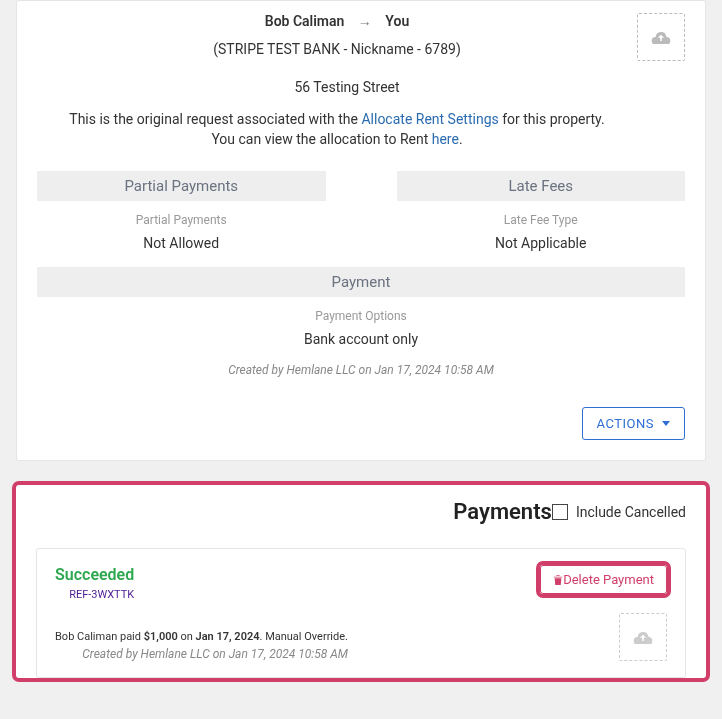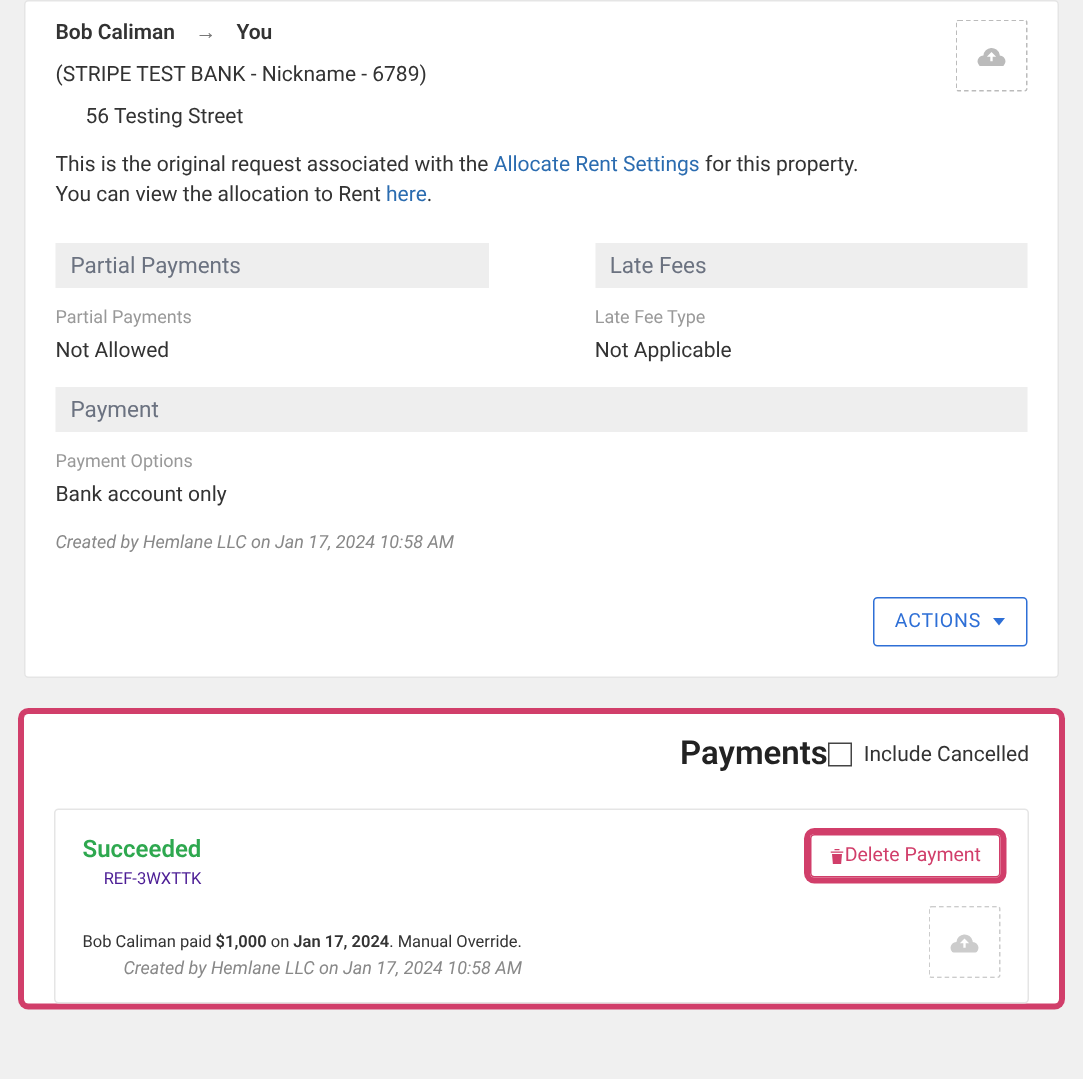--- a/index.html
+++ b/index.html
@@ -11,20 +11,21 @@
     font-size: 14px;
     color: #333;
   }
   .card {
     background: #fff;
     border: 1px solid #e5e5e5;
     border-radius: 3px;
     margin: 0 16px 24px 16px;
     padding: 0;
     position: relative;
+    text-align: center;
   }
   .card-body {
     padding: 12px 20px 20px 20px;
   }
   .header-line {
     display: flex;
     align-items: flex-start;
     justify-content: space-between;
   }
   .header-text {
@@ -33,21 +34,21 @@
   .from-to {
     font-weight: 600;
     margin-bottom: 12px;
   }
   .from-to span.arrow {
     font-weight: normal;
     color: #777;
     margin: 0 10px;
   }
   .bank-info {
-    margin-bottom: 12px;
+    margin-bottom: 22px;
   }
   .address {
     margin-bottom: 16px;
     margin-left: 20px;
   }
   .note-line {
     margin-bottom: 4px;
   }
   .link { color: #2b6cb0; cursor: pointer; }
   .upload-box {

